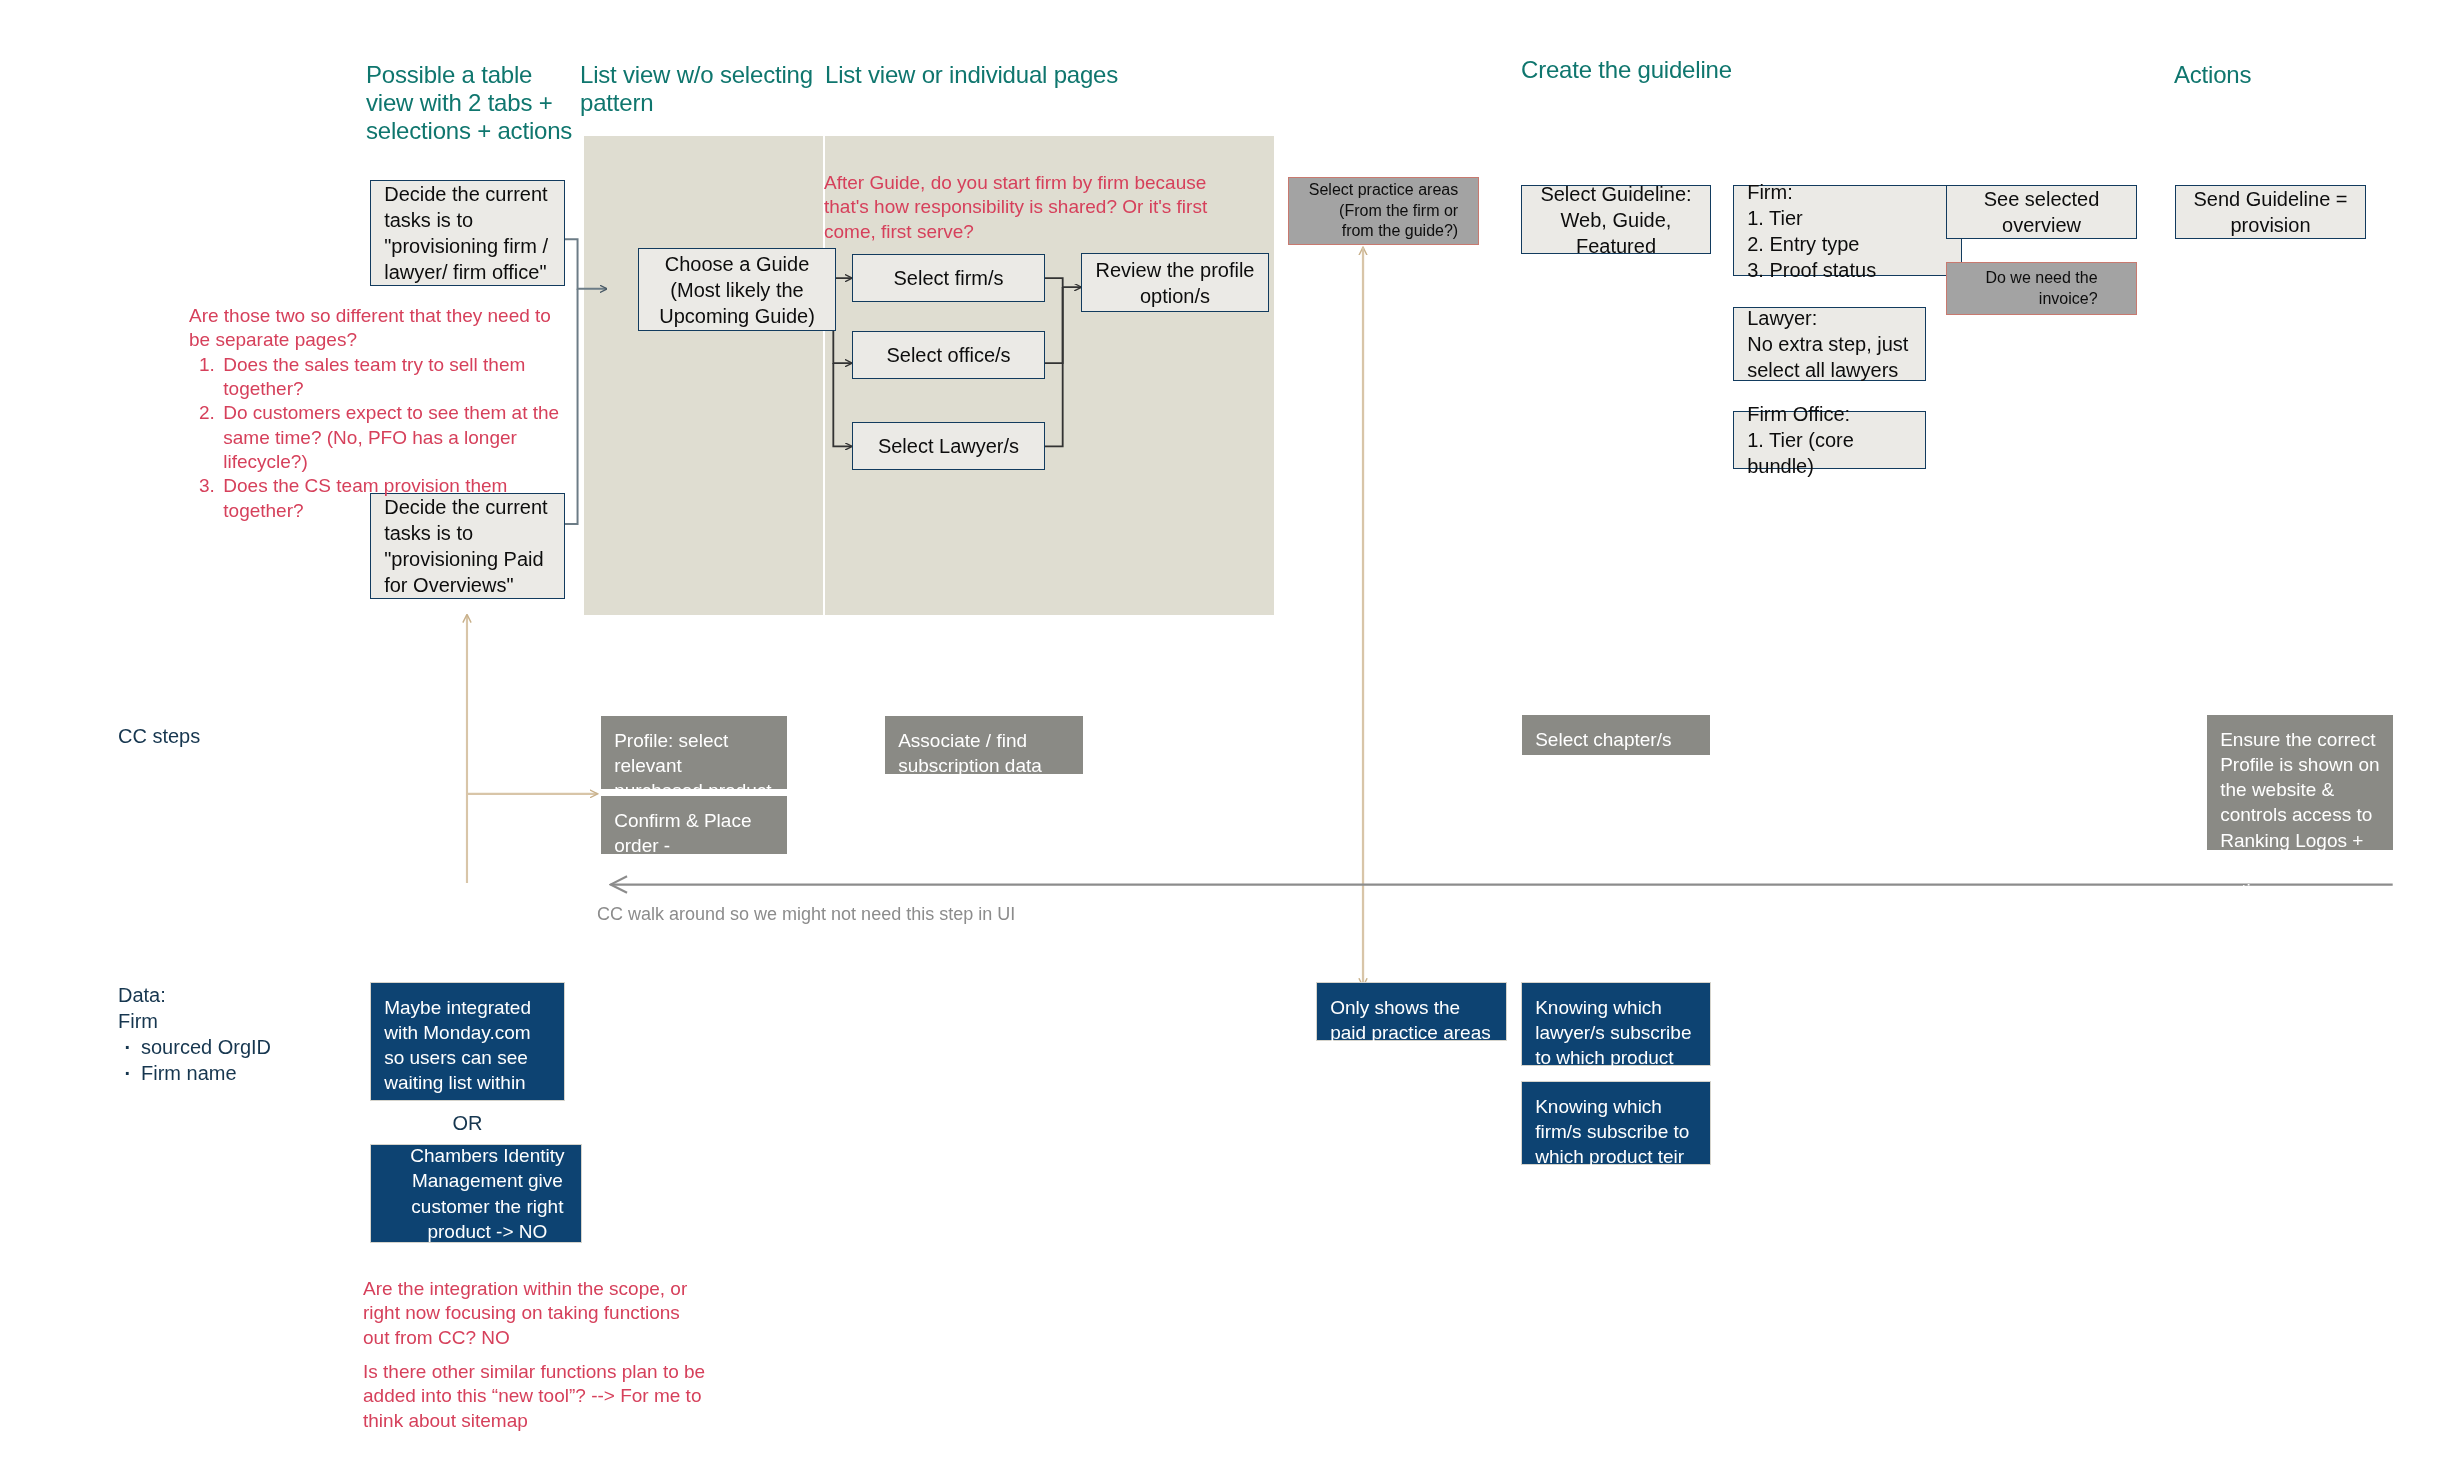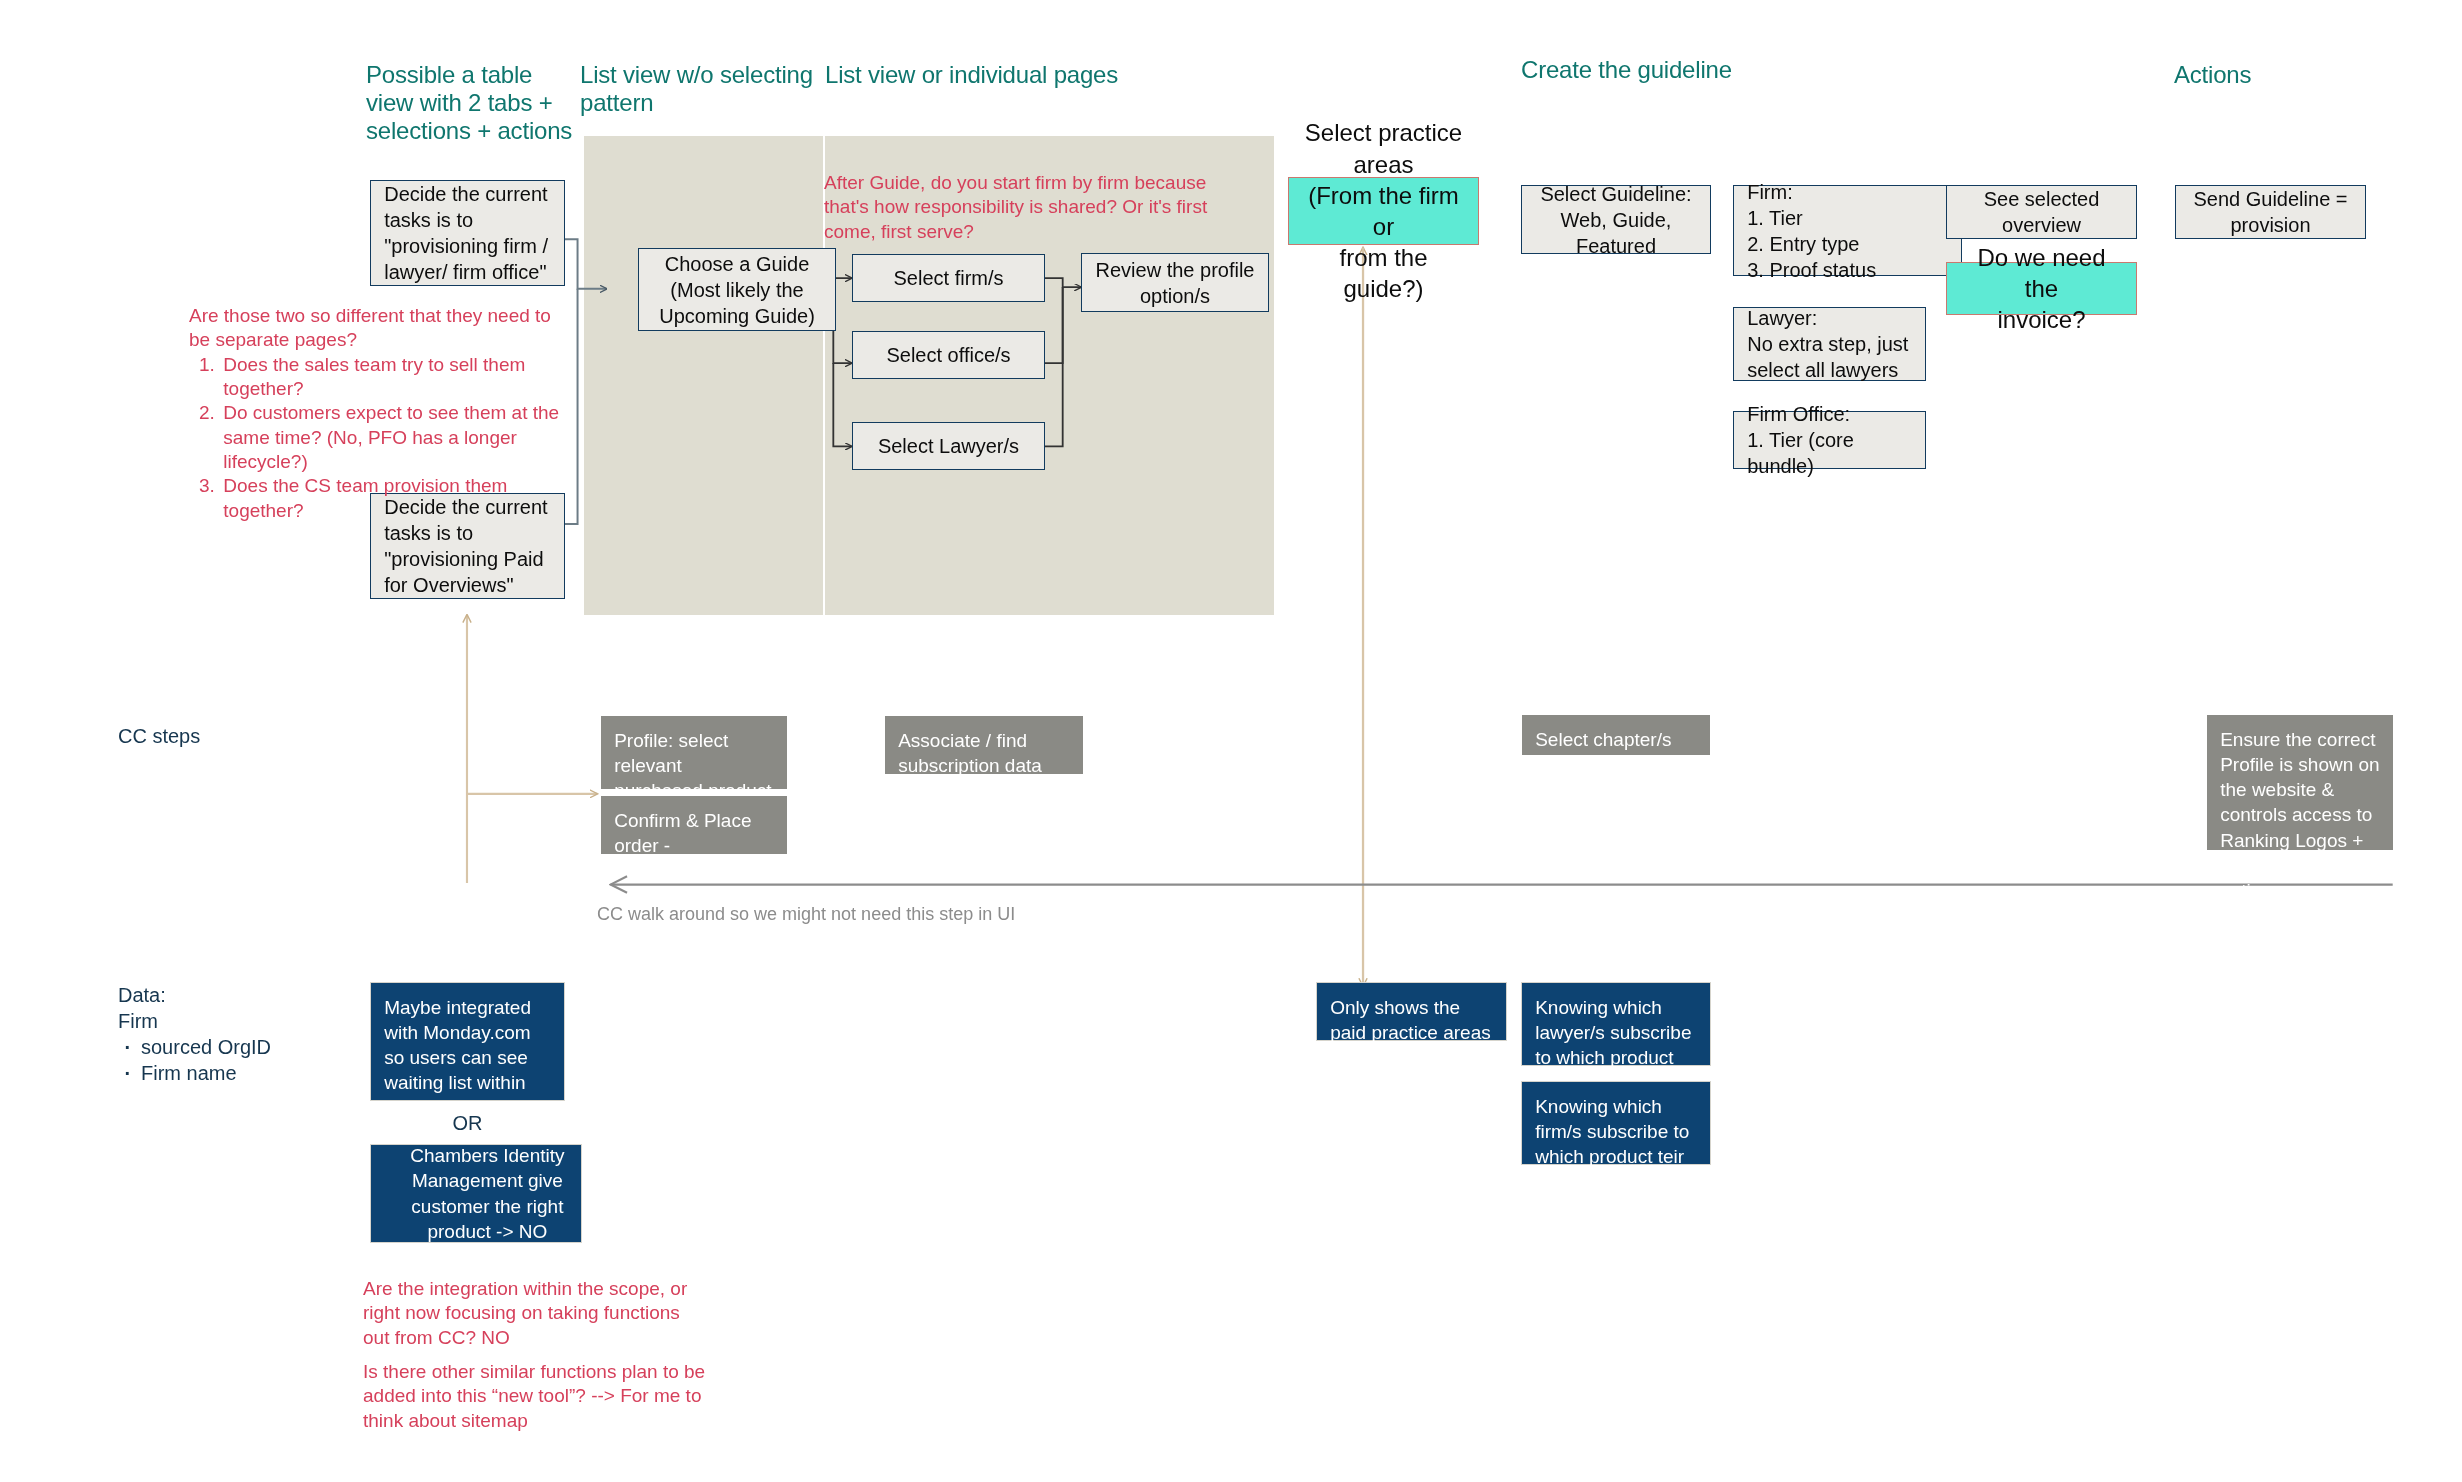--- a/index.html
+++ b/index.html
@@ -40,27 +40,27 @@
     font-size: 20px;
     line-height: 1.30;
     color: #0D0D0D;
     padding: 10px 13.2px;
   }
   .pbox.center { justify-content: center; text-align: center; }
   .pbox.left   { justify-content: flex-start; text-align: left; }
 
   
   .qbox {
-    background: #5eead4;
+    background: #a3a3a3;
     border: 1.7px solid #C8796F;
     display: flex;
     align-items: center;
     justify-content: center;
-    text-align: center;
-    font-size: 24px;
+    text-align: right;
+    font-size: 16px;
     line-height: 1.30;
     color: #0D0D0D;
     padding: 8.3px 11.6px;
   }
 
   
   .gbox {
     background: #8A8A85;
     color: #FFFFFF;
     font-size: 19px;

